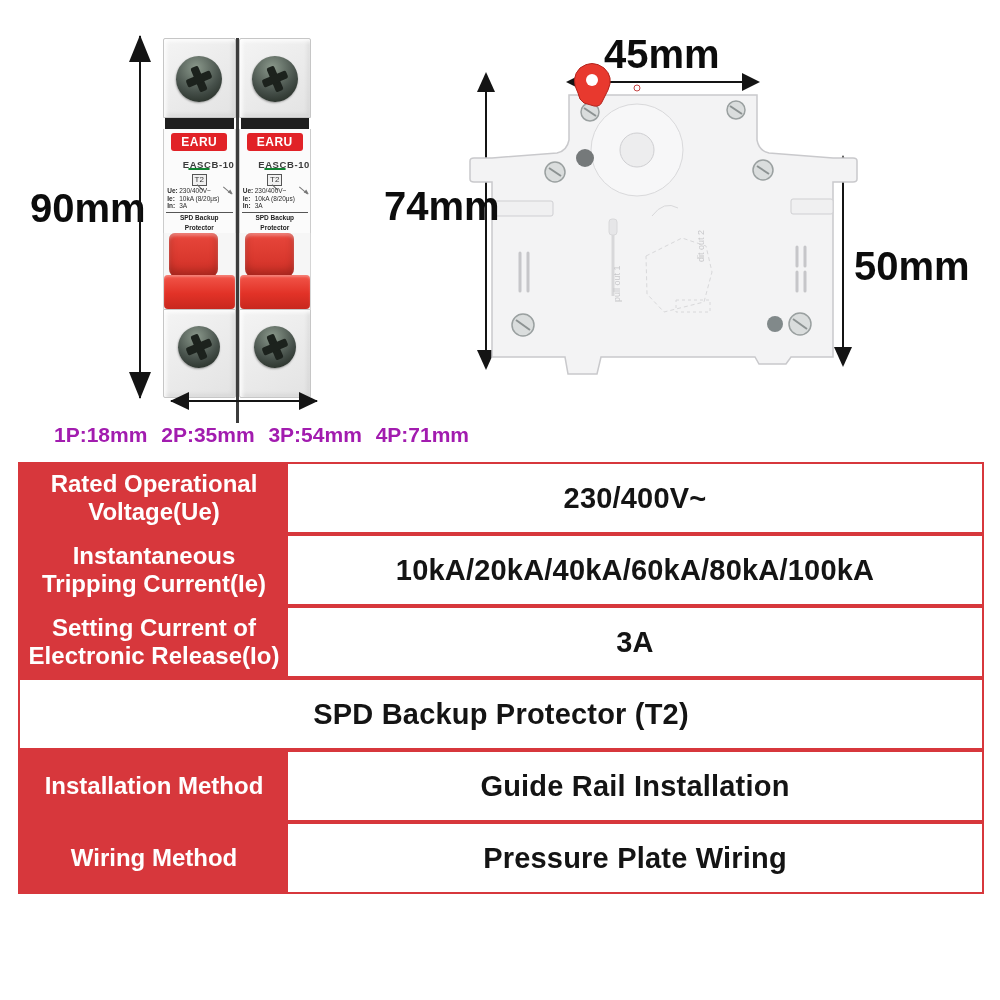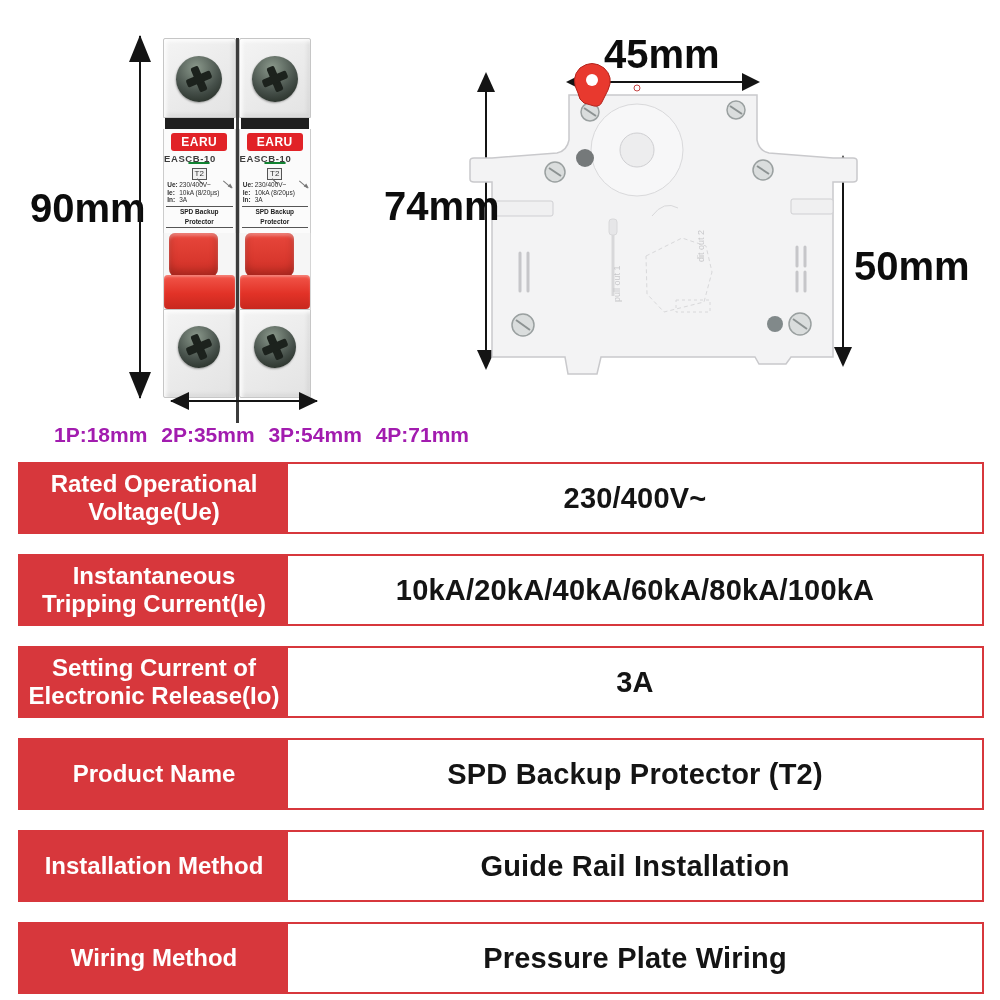--- a/index.html
+++ b/index.html
@@ -34,21 +34,21 @@
          box-shadow:0 1px 2px rgba(0,0,0,.35);}
   .screw.small{width:42px;height:42px;top:16px;}
   .screw::before,.screw::after{content:"";position:absolute;left:50%;top:50%;background:#1c221d;border-radius:2px;}
   .screw::before{width:26px;height:8px;transform:translate(-50%,-50%) rotate(45deg);}
   .screw::after{width:8px;height:26px;transform:translate(-50%,-50%) rotate(45deg);}
   .slot{height:11px;background:#1f1f1f;margin:0 2px;}
   .face{height:104px;background:#fbfbfb;border-left:1px solid #ccc;border-right:1px solid #ccc;
         box-sizing:border-box;padding-top:4px;position:relative;}
   .badge{width:56px;height:18px;margin:0 auto;background:#e12227;border-radius:3px;
          color:#fff;font-size:12px;font-weight:bold;text-align:center;line-height:18px;letter-spacing:.5px;}
-  .model{text-align:left;font-size:9.5px;font-weight:600;color:#3c3c3c;letter-spacing:.6px;margin-top:2px;}
+  .model{text-align:right;font-size:9.5px;font-weight:600;color:#3c3c3c;letter-spacing:.6px;margin-top:8px;}
   .ledrow{display:flex;align-items:center;justify-content:center;gap:4px;margin-top:2px;height:13px;flex-direction:column;}
   .led{width:20px;height:9px;border-radius:5px;border:1px solid #128332;
        background:radial-gradient(circle at 35% 35%,#5ed87a,#18a33c 75%);}
   .t2{font-size:8px;color:#333;border:1px solid #555;background:#f1f1f1;padding:0 2px;line-height:10px;}
   .sym{position:relative;width:1px;height:14px;background:#666;}
   .sym::after{content:"";position:absolute;bottom:2px;left:-3px;width:8px;height:1px;background:#666;transform:rotate(45deg);}
   .specs{width:64px;margin:2px auto 0;position:relative;}
   .sline{display:flex;font-size:6.5px;line-height:7.5px;color:#2e2e2e;}
   .sline .sl{width:12px;font-weight:600;}
   .surge{position:absolute;right:-2px;top:3px;width:11px;height:1px;background:#777;transform:rotate(40deg);}
@@ -59,21 +59,21 @@
   .switch{position:relative;height:76px;background:#f6f6f6;border-left:1px solid #d5d5d5;border-right:1px solid #d5d5d5;box-sizing:border-box;}
   .handle{position:absolute;top:0;left:5px;width:49px;height:45px;border-radius:6px 6px 9px 9px;
         background:linear-gradient(#e8473c,#cf2e24);
         box-shadow:inset 0 -7px 9px rgba(0,0,0,.22),inset 0 3px 3px rgba(255,255,255,.3);}
   .band{position:absolute;bottom:0;left:0;right:0;height:34px;border-radius:4px;
         background:linear-gradient(#f2564a 0%,#e23227 55%,#c8281e 100%);
         box-shadow:inset 0 2px 2px rgba(255,255,255,.25);}
 
   
   .spec-table{position:absolute;left:18px;top:462px;width:966px;}
-  .srow{display:flex;height:68px;border:2px solid #d7373c;background:#fff;margin-bottom:20px;box-sizing:content-box;}
+  .srow{display:flex;height:68px;border:2px solid #d7373c;background:#fff;box-sizing:content-box;}
   .srow-label{width:268px;background:#d7373c;color:#fff;font-weight:bold;font-size:24px;line-height:1.15;
         display:flex;align-items:center;justify-content:center;text-align:center;padding:0 8px;box-sizing:border-box;}
   .srow-value{flex:1;display:flex;align-items:center;justify-content:center;
         font-size:29px;font-weight:600;color:#141414;letter-spacing:.2px;}
 
   svg text{font-family:"Liberation Sans","DejaVu Sans",sans-serif;}
 </style>
 </head>
 <body>
 
@@ -247,21 +247,20 @@
     </div>
     <div class="srow">
       <div class="srow-label">Instantaneous Tripping Current(Ie)</div>
       <div class="srow-value">10kA/20kA/40kA/60kA/80kA/100kA</div>
     </div>
     <div class="srow">
       <div class="srow-label">Setting Current of Electronic Release(Io)</div>
       <div class="srow-value">3A</div>
     </div>
     <div class="srow">
-      <div class="srow-label">Product Name</div>
       <div class="srow-value">SPD Backup Protector (T2)</div>
     </div>
     <div class="srow">
       <div class="srow-label">Installation Method</div>
       <div class="srow-value">Guide Rail Installation</div>
     </div>
     <div class="srow">
       <div class="srow-label">Wiring Method</div>
       <div class="srow-value">Pressure Plate Wiring</div>
     </div>

